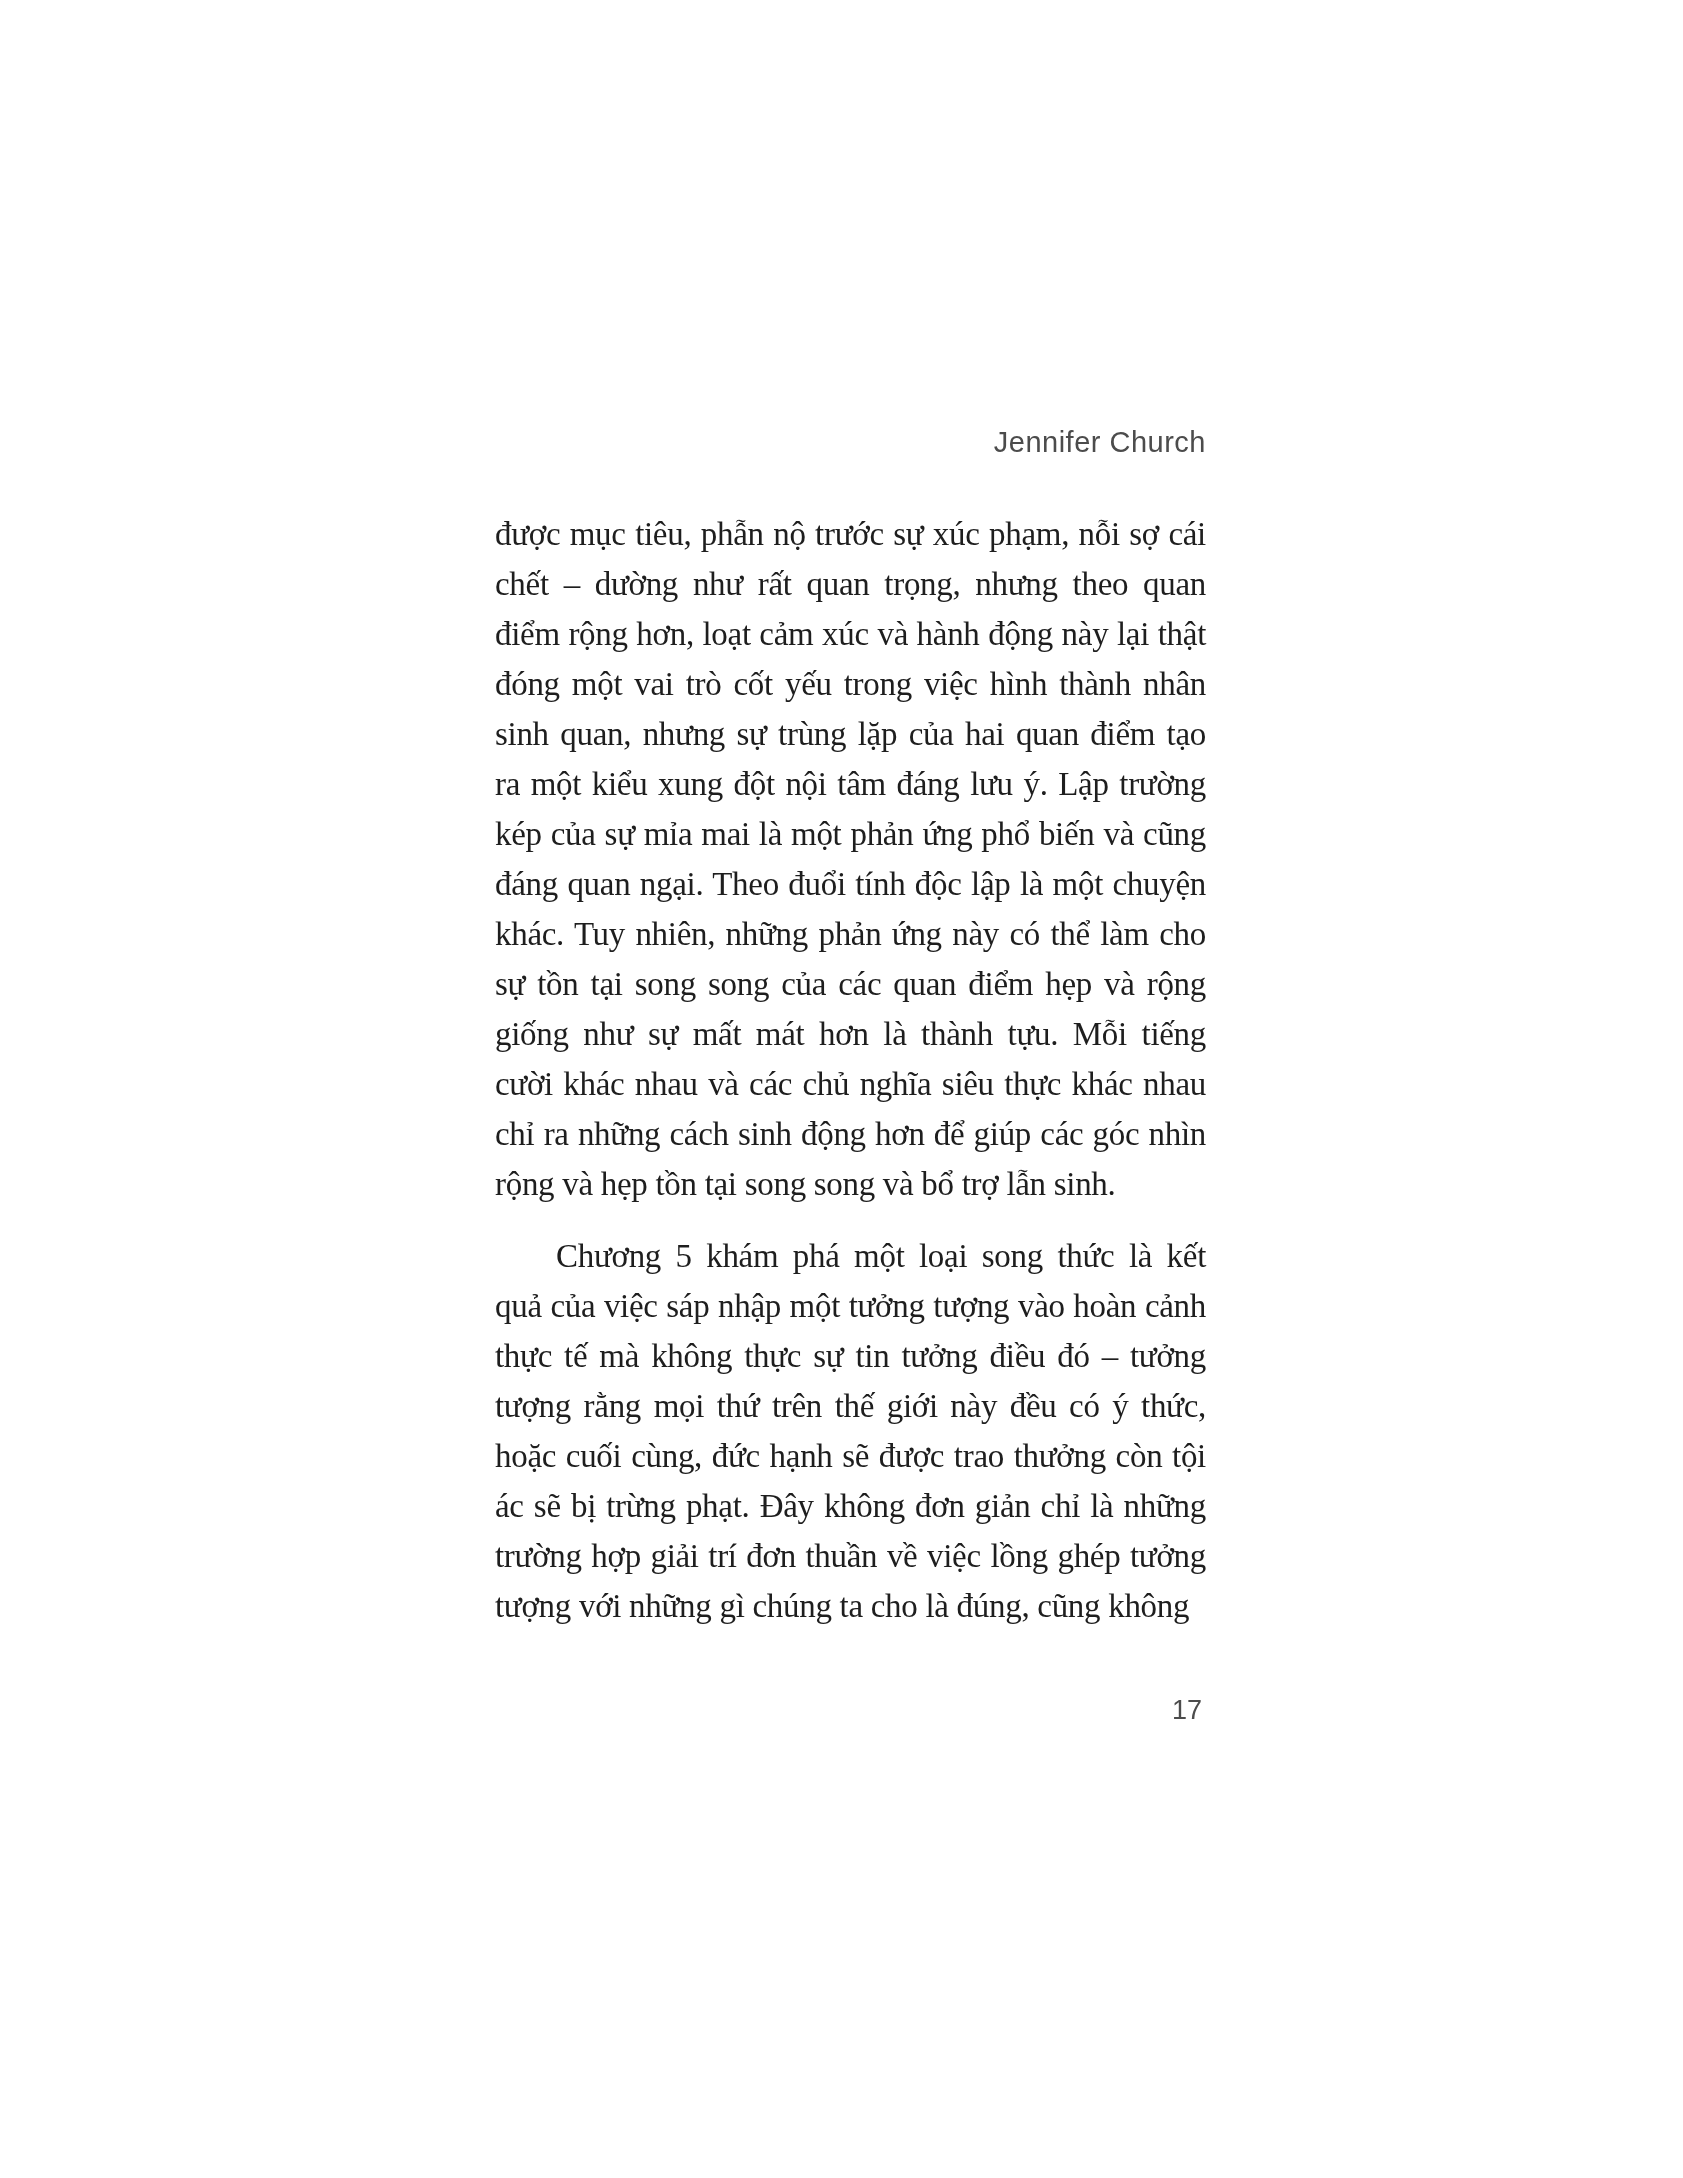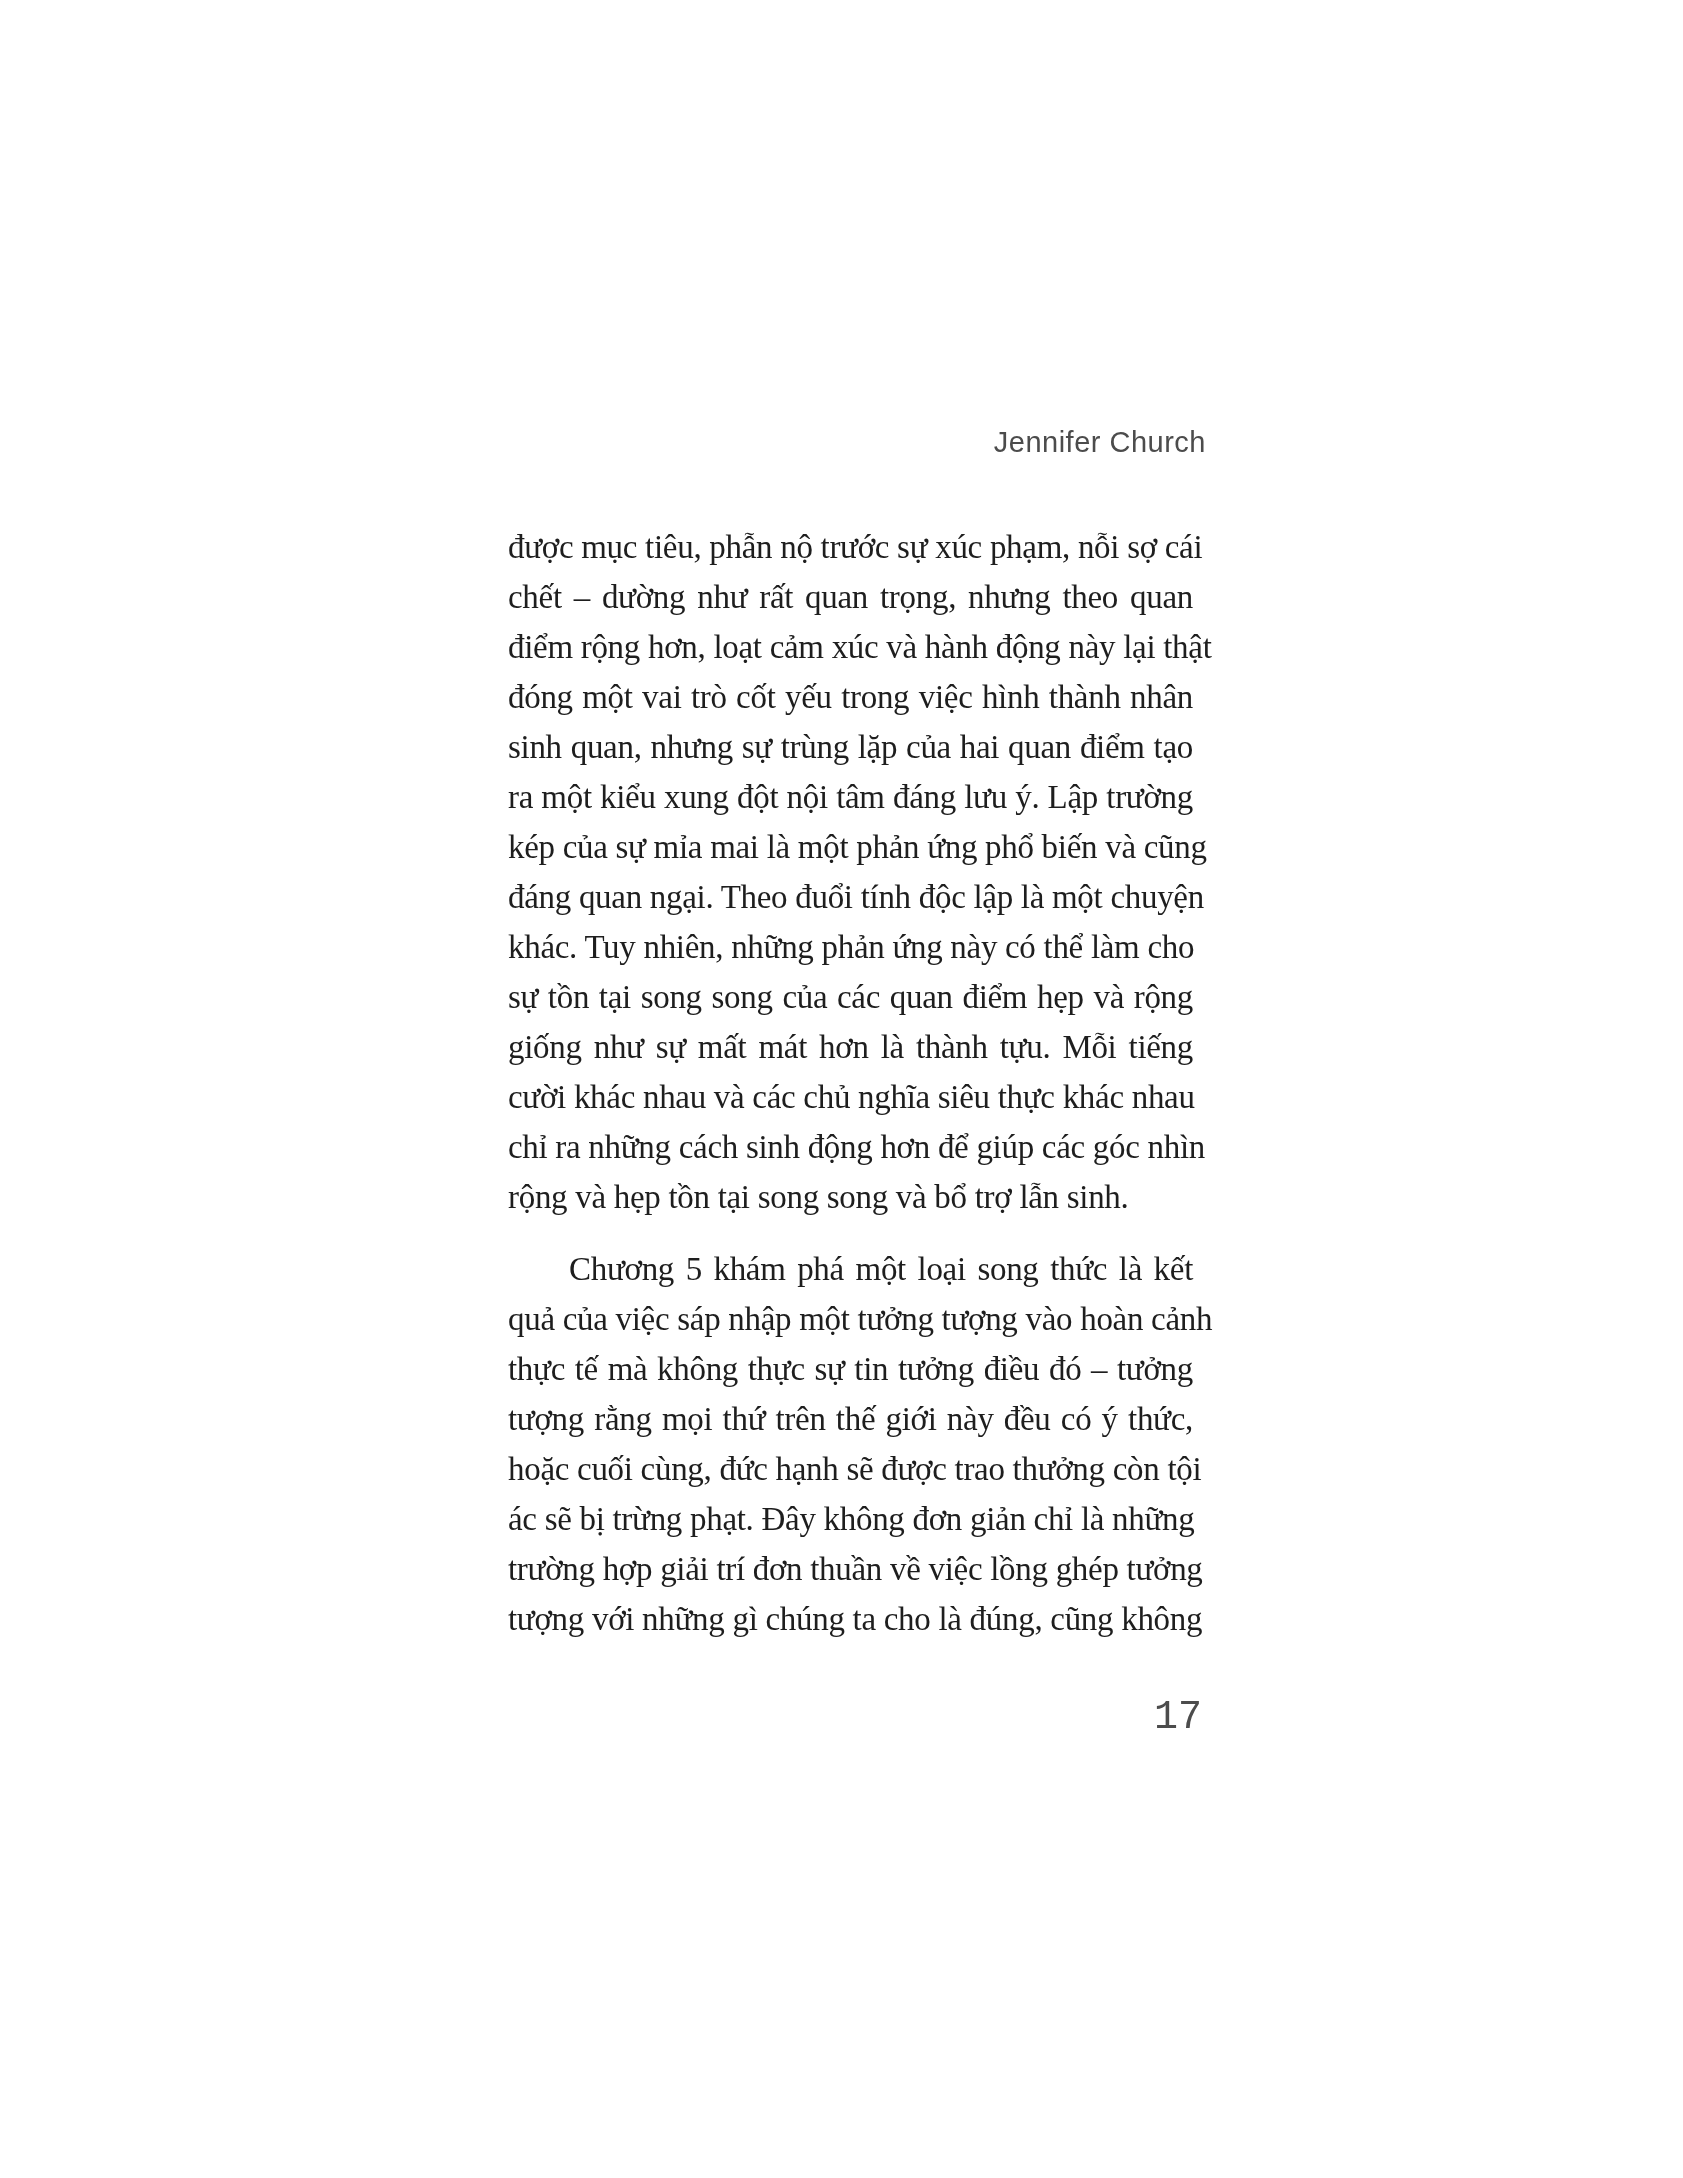--- a/index.html
+++ b/index.html
@@ -30,21 +30,21 @@
   .body-text {
     position: absolute;
     top: 509px;
     left: 495px;
     width: 711px;
     font-size: 33px;
     letter-spacing: -0.3px;
     color: #1e1e1e;
   }
   .paragraph {
-    margin: 13px;
+    margin: 0;
     padding: 0;
   }
   .paragraph + .paragraph {
     margin-top: 22px;
   }
   .text-line {
     height: 50px;
     line-height: 50px;
     text-align: justify;
     text-align-last: justify;
@@ -55,23 +55,23 @@
   }
   .text-line.indent-line {
     text-indent: 61px;
   }
   .folio {
     position: absolute;
     top: 1695px;
     left: 495px;
     width: 707px;
     text-align: right;
-    font-family: Liberation Mono, monospace;
+    font-family: Liberation Sans, sans-serif;
     font-weight: 300;
-    font-size: 40px;
+    font-size: 27px;
     color: #4c4c4c;
   }
 </style>
 </head>
 <body>
 
 <div class="sheet">
   <div class="running-header">Jennifer Church</div>
 
   <div class="body-text">

